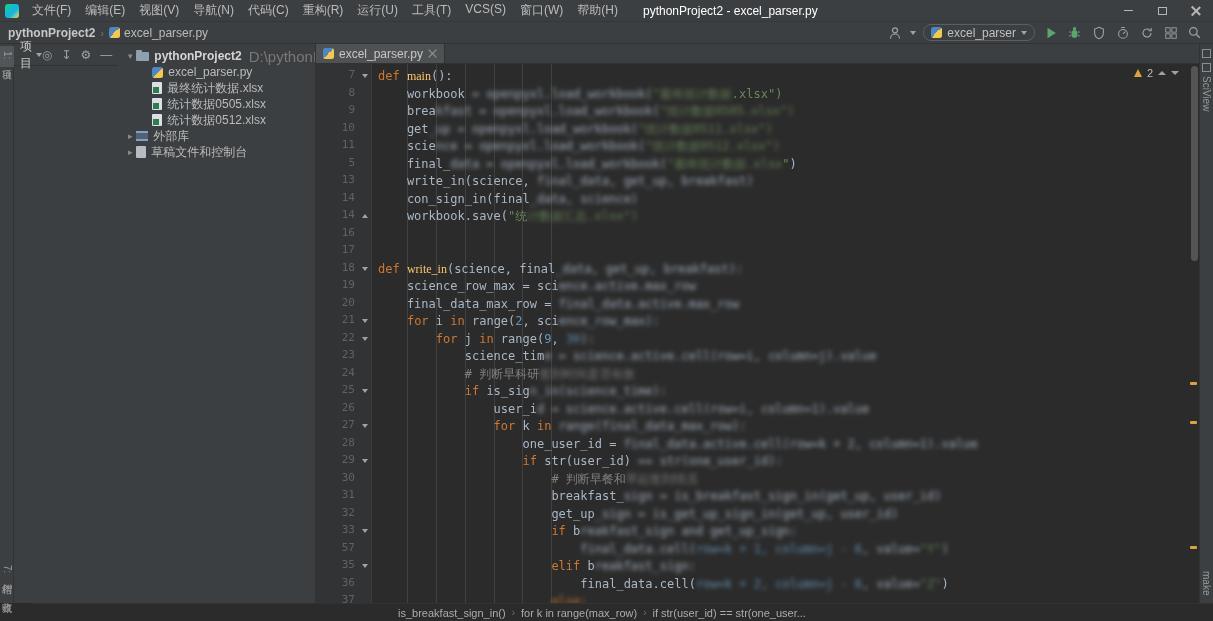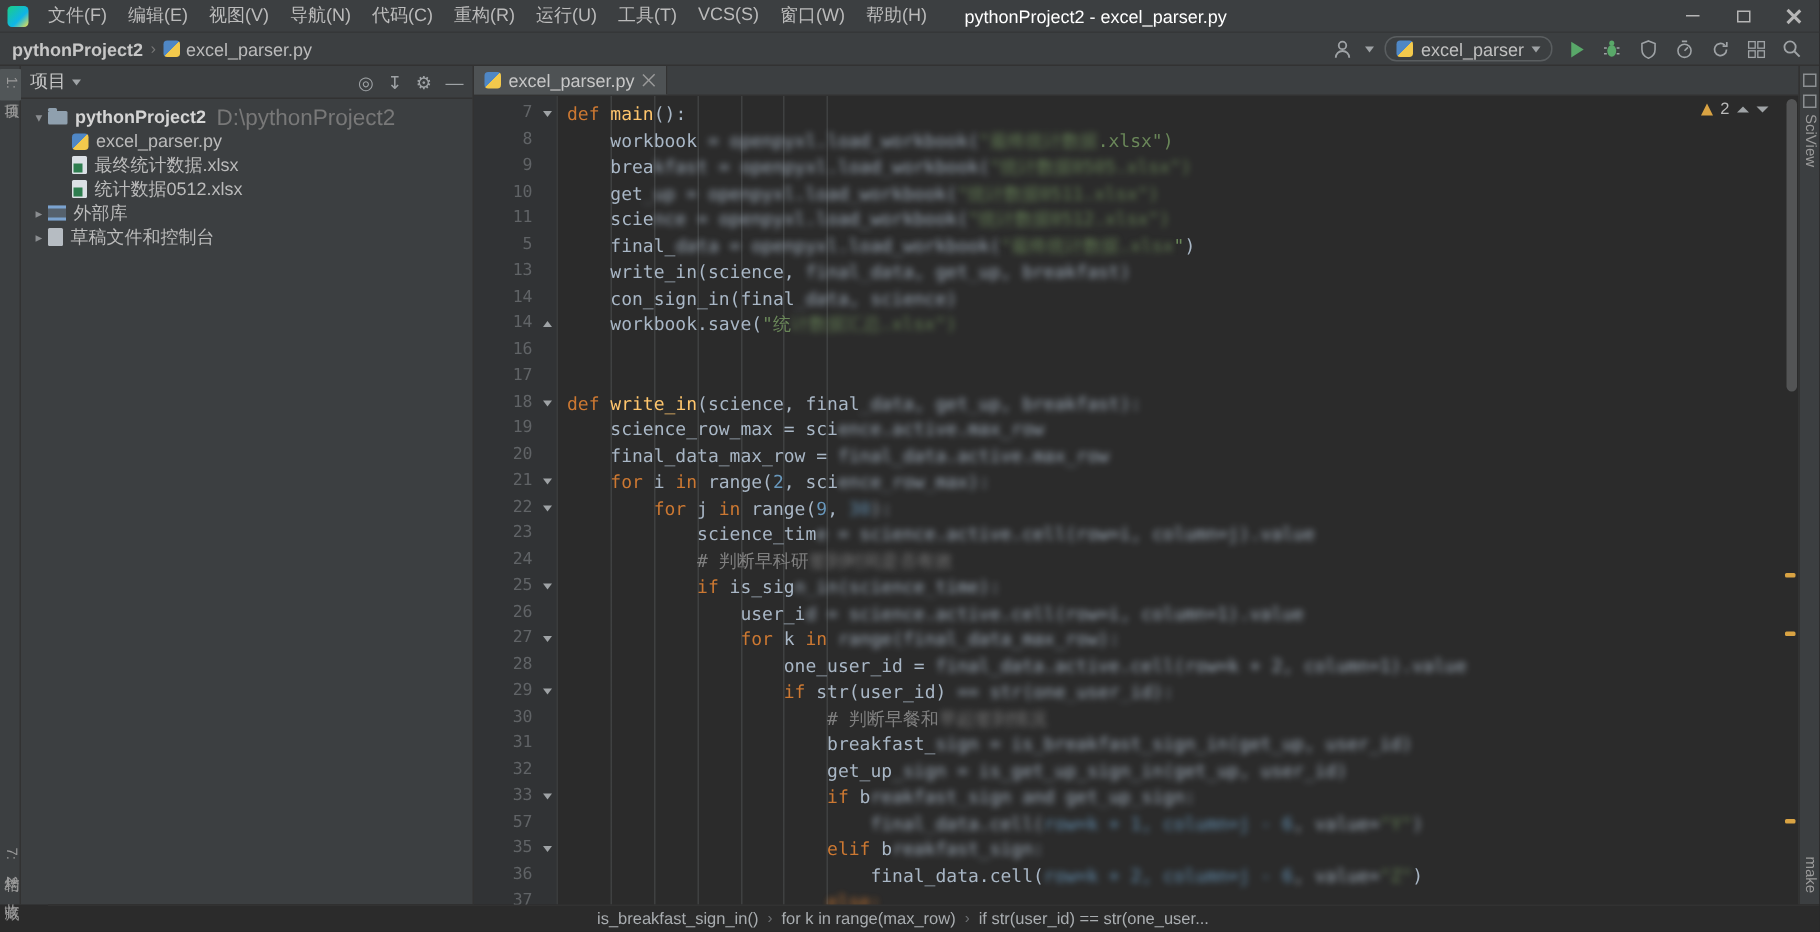--- a/index.html
+++ b/index.html
@@ -44,21 +44,21 @@
   .stripe.left { border-right:1px solid #323232; }
   .stripe.right { border-left:1px solid #323232; }
   .vlabel { writing-mode:vertical-rl; text-orientation:mixed; font-size:10px; color:#9a9a9a;
     margin:4px 0; white-space:nowrap; }
   .stripe-tab.active { background:#515658; padding:5px 1px; border-radius:2px; margin-top:2px; }
   .stripe-bottom { margin-top:auto; display:flex; flex-direction:column; align-items:center; padding-bottom:4px; }
   .stripe-icon { width:9px; height:9px; border:1px solid #8b8f92; margin-top:5px; }
 
   
   .project { width:302px; flex:0 0 302px; background:#3c3f41; border-right:1px solid #323232;
-    display:flex; flex-direction:column; font-size:12px; }
+    display:flex; flex-direction:row; font-size:12px; }
   .proj-header { height:22px; flex:0 0 22px; display:flex; align-items:center; padding:0 6px;
     border-bottom:1px solid #323232; }
   .proj-title { color:#c7c7c7; margin-right:4px; }
   .proj-icons { margin-left:auto; display:flex; gap:9px; color:#9fa3a6; font-size:12px; }
   .proj-icons span { cursor:default; }
   .tree { padding-top:4px; overflow:hidden; }
   .tree-row { height:16px; display:flex; align-items:center; white-space:nowrap; }
   .chev { width:12px; color:#8a8d90; font-size:9px; text-align:center; flex:0 0 12px; }
   .ticon { margin-right:5px; flex:0 0 auto; }
   .folder-icon { width:13px; height:9px; background:#8fa0ae; border-radius:1px; position:relative; }
@@ -102,21 +102,21 @@
     background-image:
       linear-gradient(rgba(83,86,87,.5),rgba(83,86,87,.5)),
       linear-gradient(rgba(83,86,87,.5),rgba(83,86,87,.5)),
       linear-gradient(rgba(83,86,87,.5),rgba(83,86,87,.5)),
       linear-gradient(rgba(83,86,87,.5),rgba(83,86,87,.5)),
       linear-gradient(rgba(83,86,87,.5),rgba(83,86,87,.5)),
       linear-gradient(rgba(83,86,87,.5),rgba(83,86,87,.5));
     background-size:1px 100%; background-repeat:no-repeat;
     background-position:35px 0,64px 0,93px 0,122px 0,150px 0,179px 0; }
   .code-line { height:17.5px; }
-  .k { color:#cc7832; } .fn { color:#ffc66d; } .s { color:#6a8759; }
+  .k { color:#cc7832; } .fn { color:#ffc66d;font-family:Liberation Serif, serif; } .s { color:#6a8759; }
   .c { color:#808080; } .n { color:#6897bb; } .t { color:#a9b7c6; }
   .bl { filter:blur(2.1px); opacity:.92; }
 
   .scrollbar { position:absolute; top:0; right:0; width:9px; height:100%; }
   .scroll-thumb { position:absolute; top:2px; right:1px; width:7px; height:195px;
     background:rgba(166,170,172,.33); border-radius:4px; }
   .stripe-mark { position:absolute; right:2px; width:7px; height:3px; background:#d9a343; border-radius:1px; }
 
   .inspections { position:absolute; top:3px; right:20px; display:flex; align-items:center; gap:5px;
     font-size:11px; color:#bbbbbb; }
@@ -261,20 +261,25 @@
           </div>
           <div class="tree-row" style="padding-left: 22px;">
             <span class="chev"></span>
             <span class="ticon python-icon"></span>
             <span class="tlabel">excel_parser.py</span>
           </div>
           <div class="tree-row" style="padding-left: 22px;">
             <span class="chev"></span>
             <span class="ticon excel-icon"></span>
             <span class="tlabel">最终统计数据.xlsx</span>
+          </div>
+          <div class="tree-row" style="padding-left: 22px;">
+            <span class="chev"></span>
+            <span class="ticon excel-icon"></span>
+            <span class="tlabel">统计数据0505.xlsx</span>
           </div>
           <div class="tree-row" style="padding-left: 22px;">
             <span class="chev"></span>
             <span class="ticon excel-icon"></span>
             <span class="tlabel">统计数据0512.xlsx</span>
           </div>
           <div class="tree-row" style="padding-left: 6px;">
             <span class="chev">▸</span>
             <span class="ticon library-icon"></span>
             <span class="tlabel">外部库</span>

